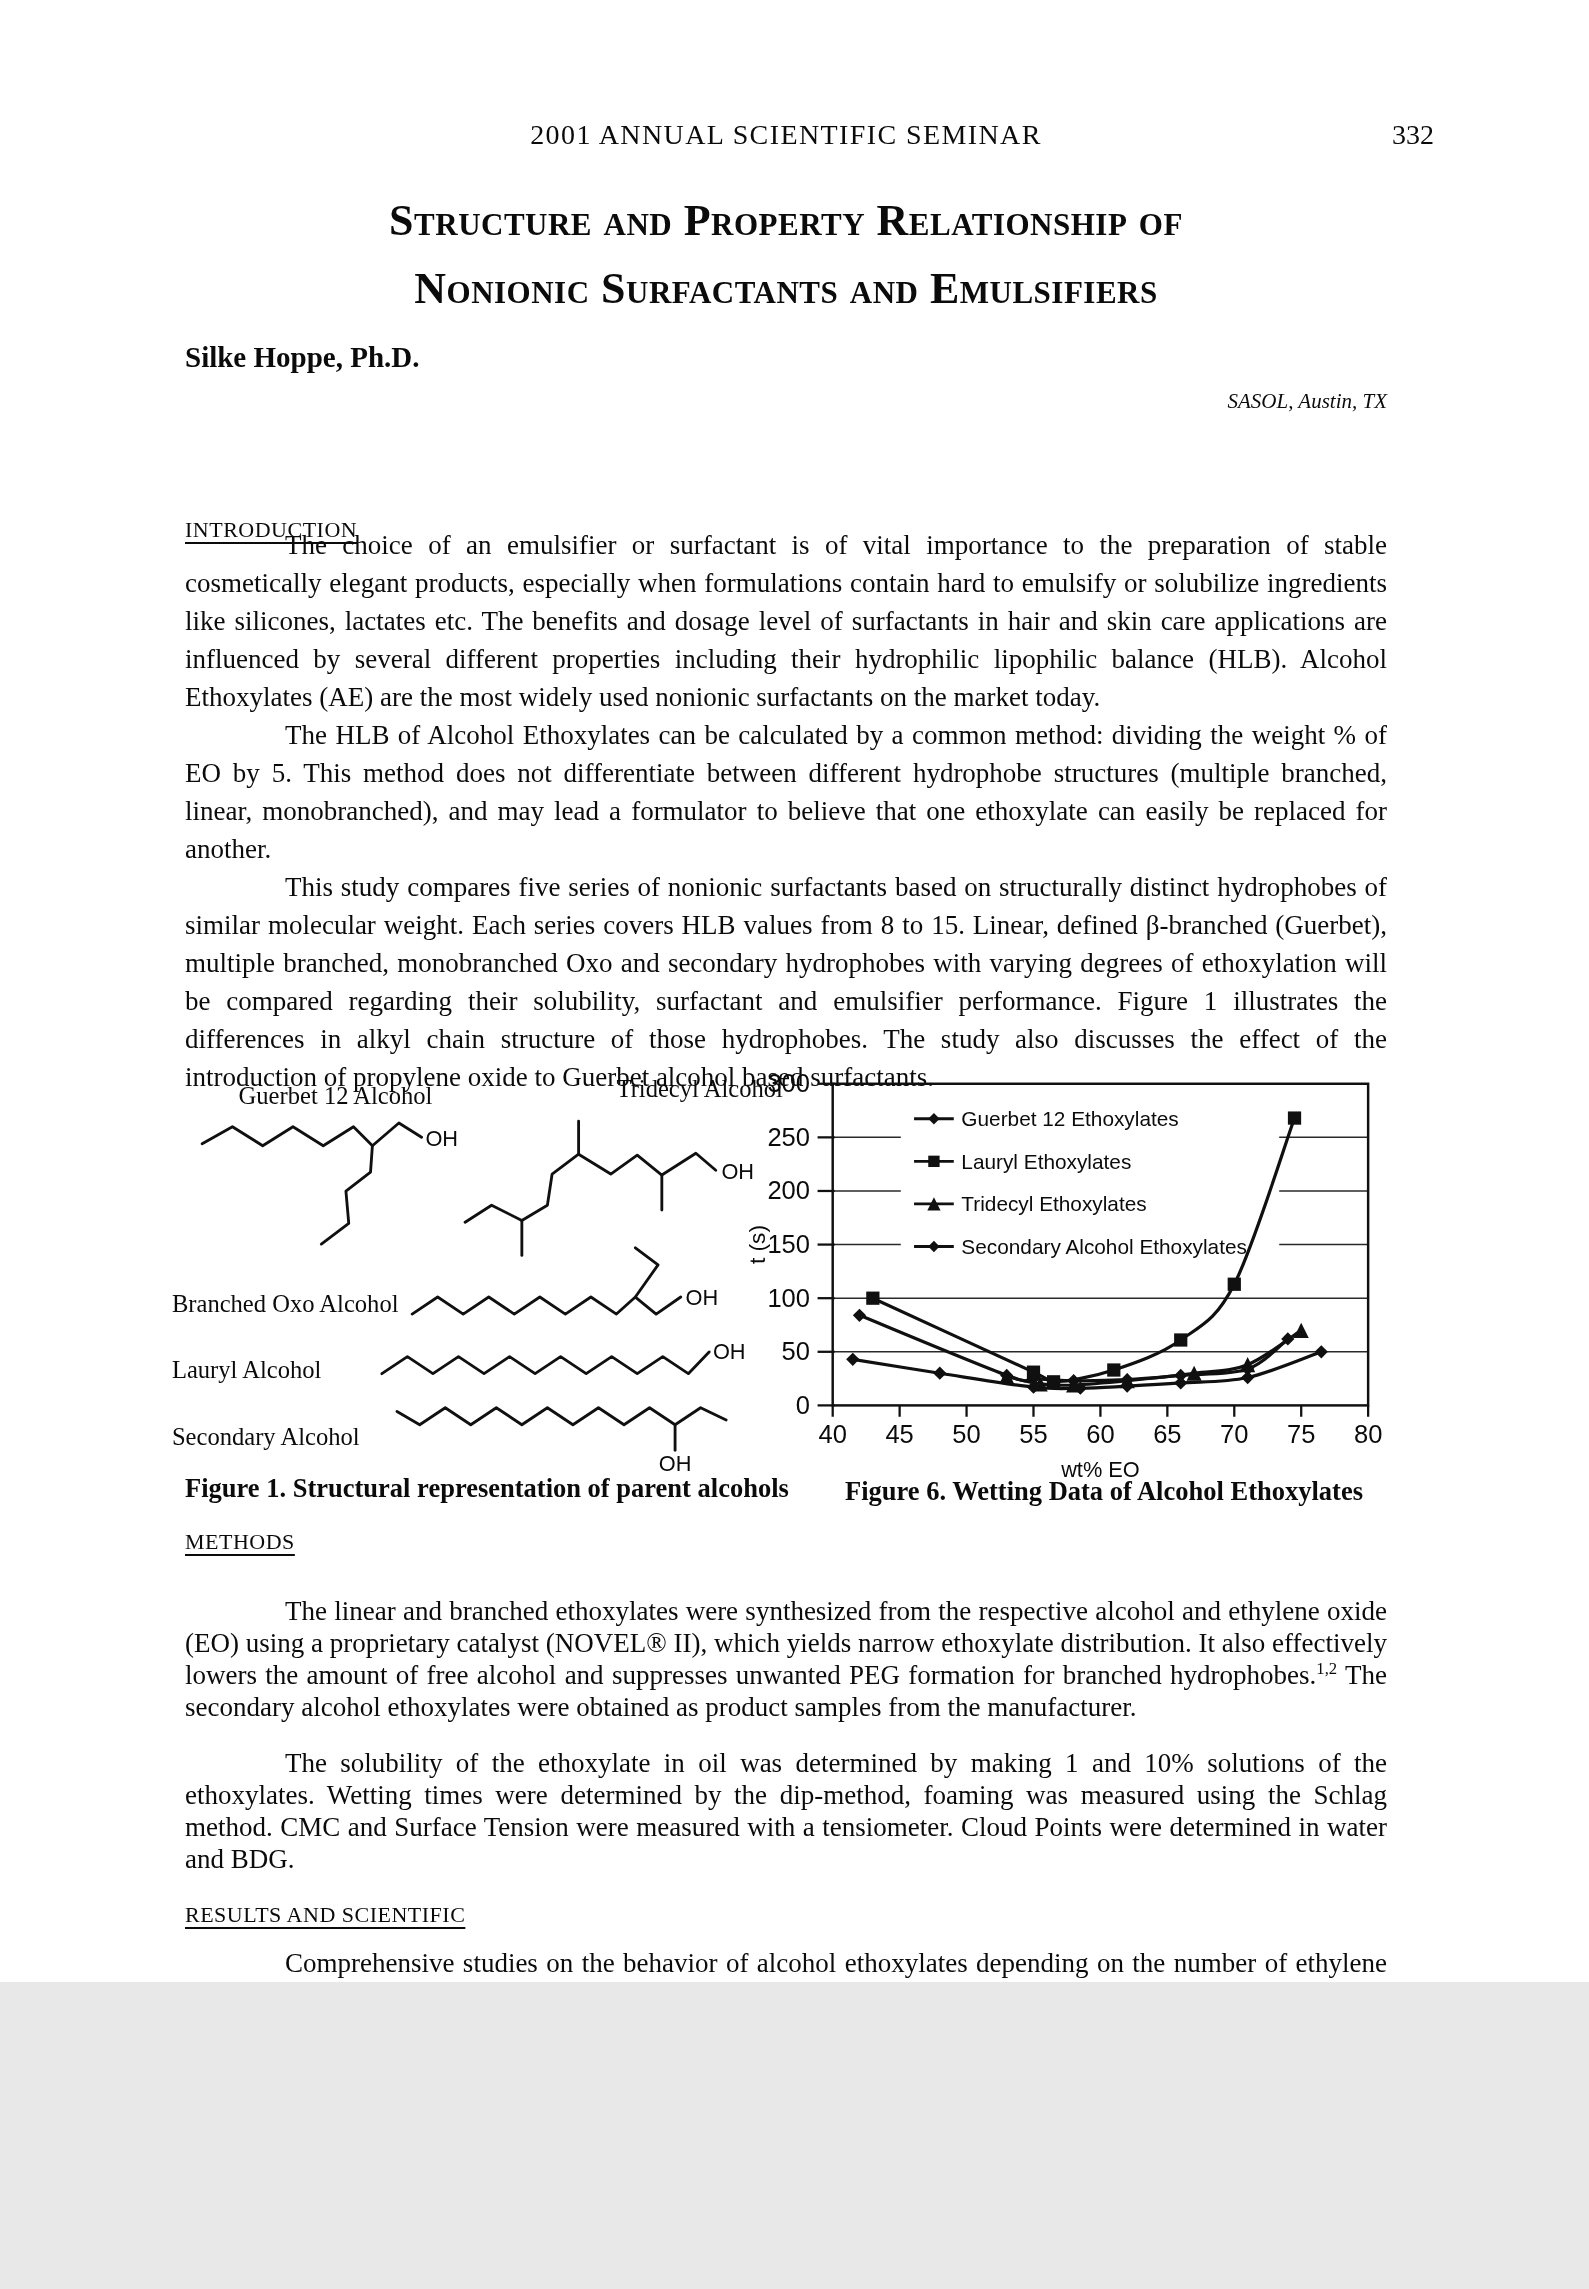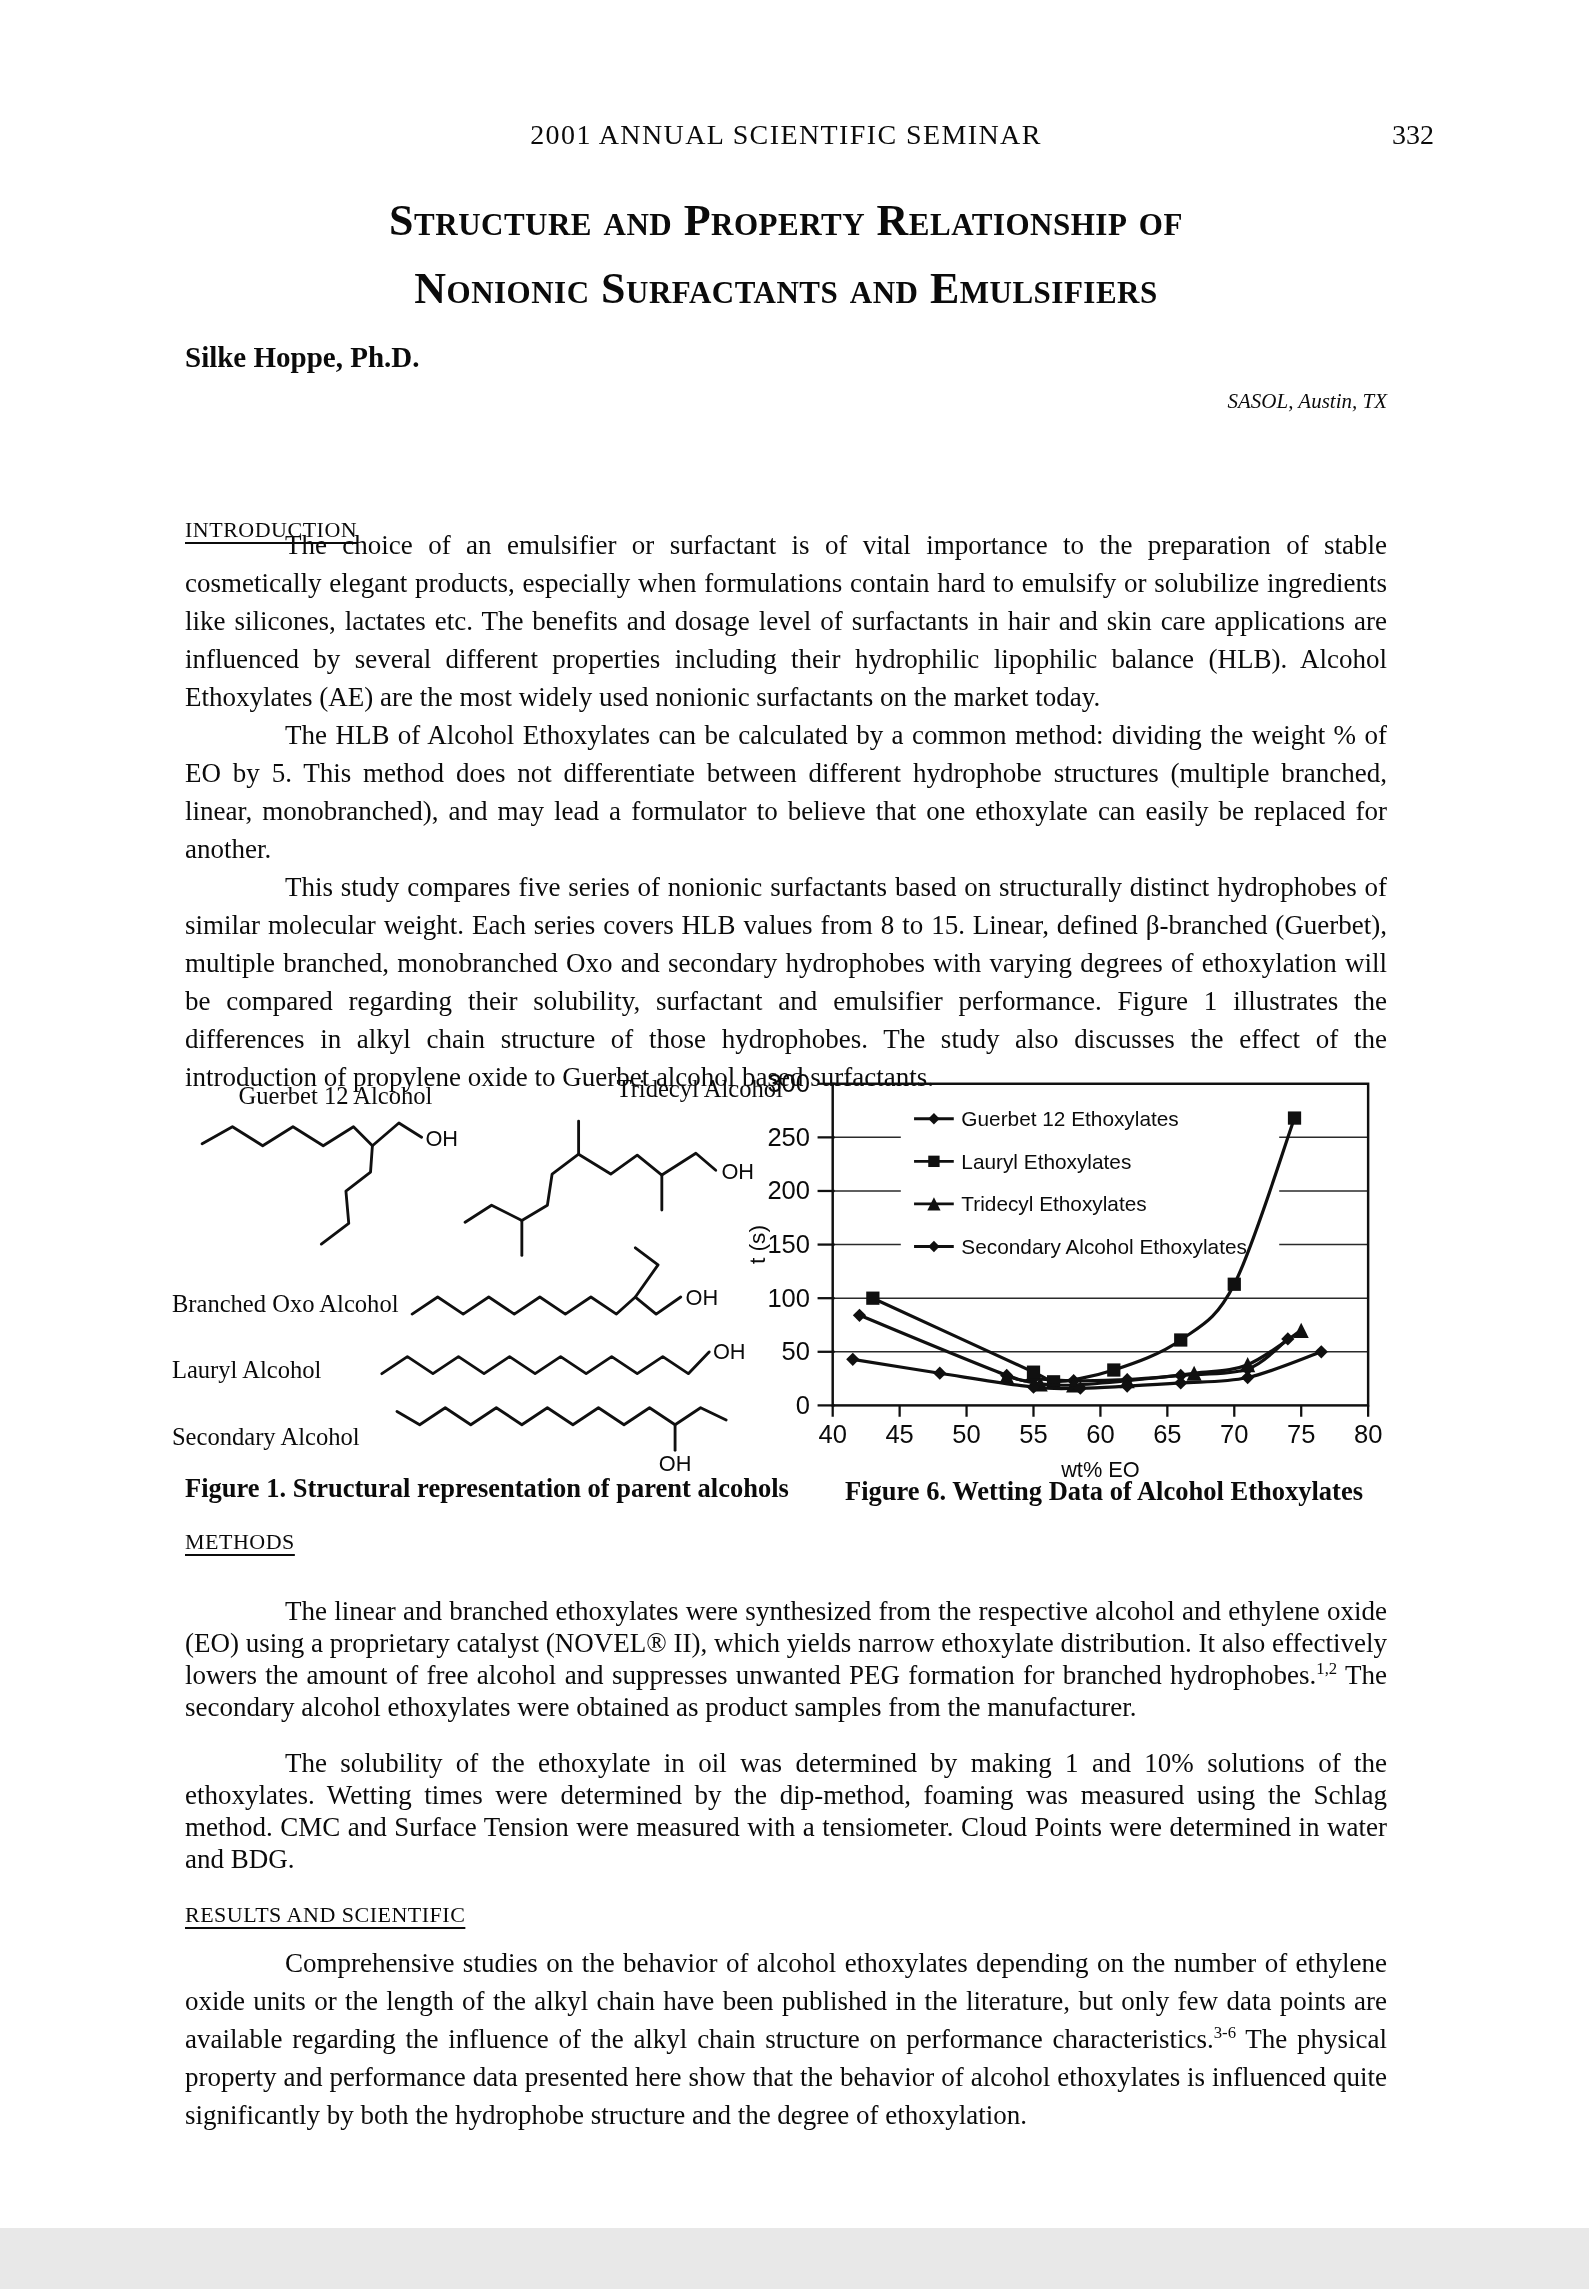--- a/index.html
+++ b/index.html
@@ -1,17 +1,17 @@
 <!DOCTYPE html>
 <html style="font-size:15px"><head>
 <meta charset="utf-8">
 <style>
   html,body{margin:0;padding:0;background:#e8e8e8;}
   .page{
-    position:relative; width:1590px; height:2228px; background:#ffffff;
+    position:relative; width:1590px; height:1982px; background:#ffffff;
     font-family:"Liberation Serif", serif; color:#0b0b0b; overflow:hidden;
   }
   .abs{position:absolute;}
   .col{left:185px; width:1202px;}
   .running-head{top:119px; text-align:center; font-size:28px; letter-spacing:1.4px;}
   .page-num{top:119px; right:156px; font-size:28px;}
   .title-block{top:187px; text-align:center; font-weight:bold; font-variant:small-caps;
     font-size:44px; line-height:68px; letter-spacing:0.5px;}
   .author{top:341px; text-align:left; font-weight:bold; font-size:29px;}
   .affiliation{top:389px; text-align:right; font-style:italic; font-size:21px;}

